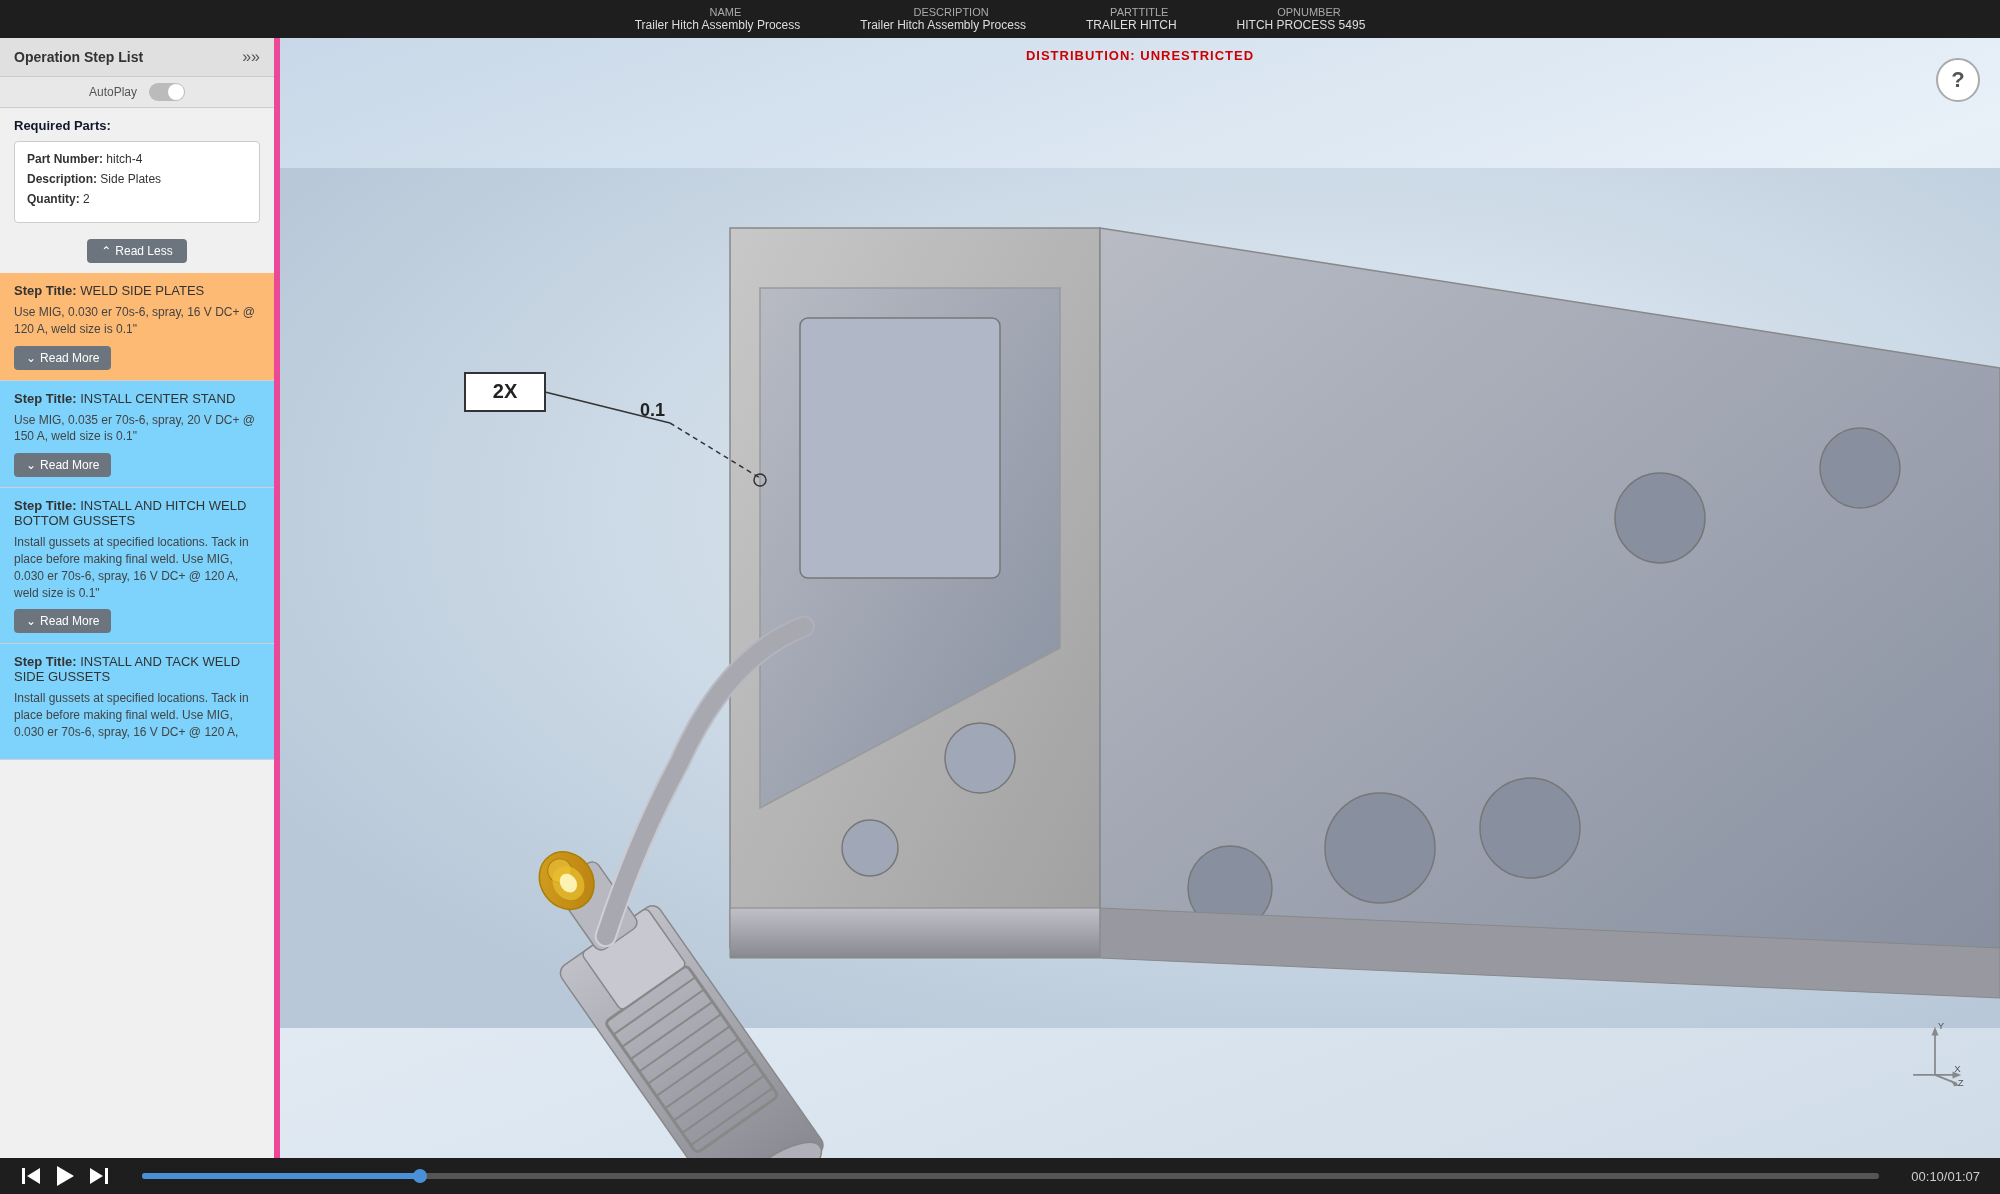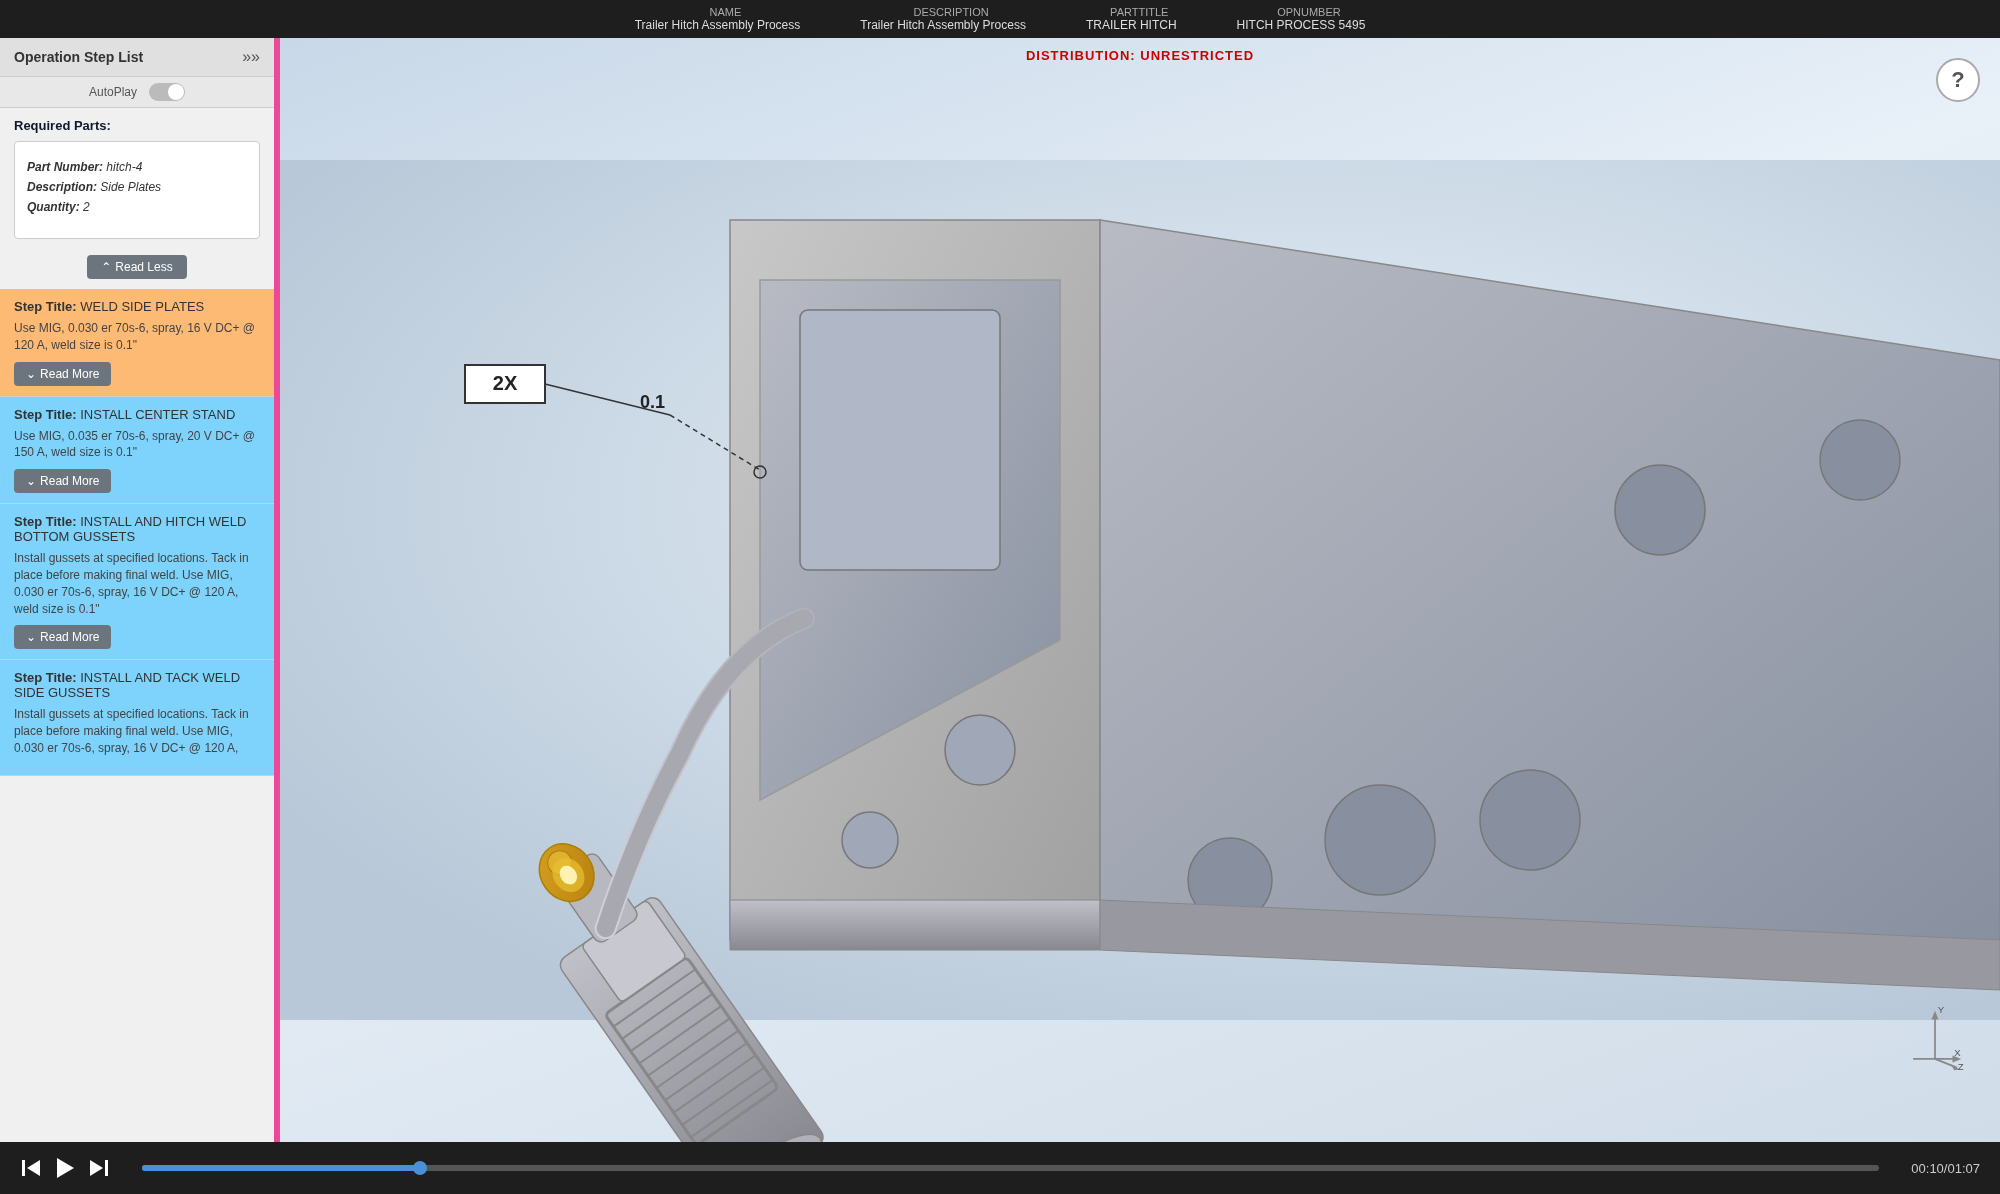--- a/index.html
+++ b/index.html
@@ -83,22 +83,21 @@
     
     .required-parts-section {
       padding: 10px 14px;
       flex-shrink: 0;
     }
     .required-parts-title { font-size: 13px; font-weight: bold; color: #0f172a; margin-bottom: 8px; }
     .parts-box {
       border: 1px solid #ccc;
       border-radius: 4px;
       background: white;
-      padding: 18px 12px;
-      font-style: italic;
+      padding: 10px 12px;
     }
     .parts-box .field { margin-bottom: 6px; font-size: 12px; color: #333; }
     .parts-box .field span.key { font-weight: bold; }
 
     .read-less-btn {
       display: flex;
       align-items: center;
       justify-content: center;
       margin: 6px auto 10px;
       background: #6c757d;
@@ -180,21 +179,21 @@
       position: absolute;
       bottom: 80px;
       right: 30px;
       width: 60px;
       height: 60px;
     }
 
     
     .playback-bar {
       background: #1e1e1e;
-      height: 52px;
+      height: 36px;
       display: flex;
       align-items: center;
       padding: 0 20px;
       gap: 32px;
       flex-shrink: 0;
     }
     .play-btn-group { display: flex; align-items: center; gap: 10px; }
     .pb-btn {
       background: none;
       border: none;

